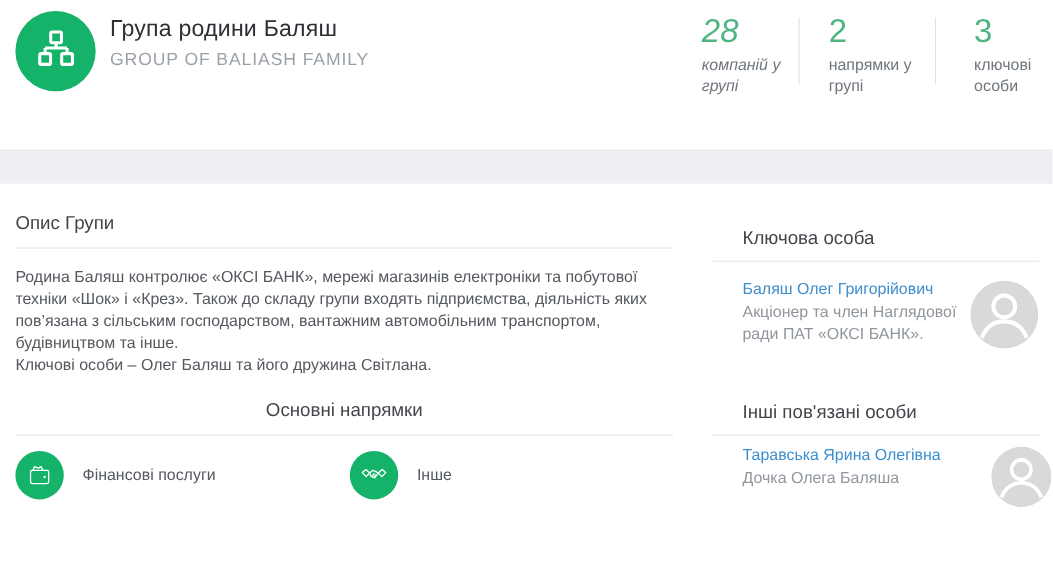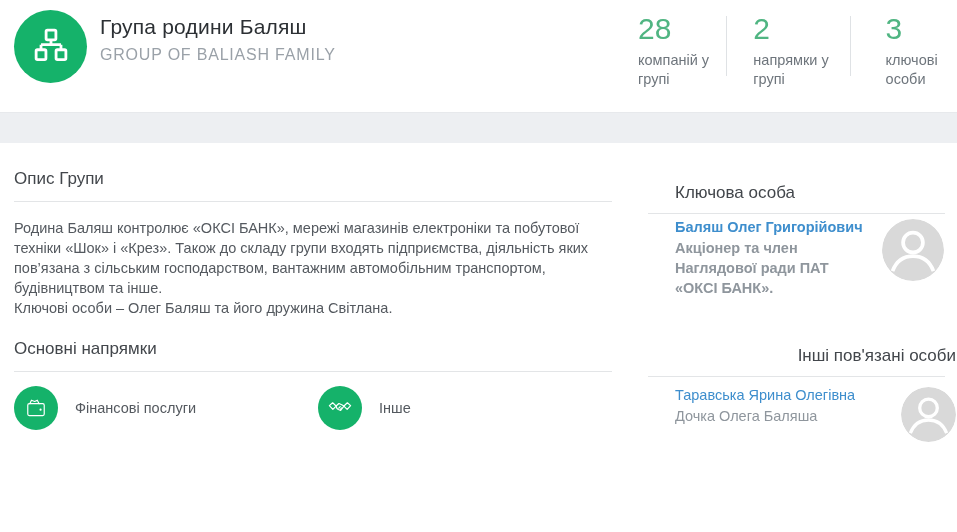--- a/index.html
+++ b/index.html
@@ -3,66 +3,66 @@
 <meta charset="utf-8">
 <style>
   * { box-sizing: border-box; margin: 0; padding: 0; }
   html, body {
     width: 957px; height: 532px;
     background: #fff;
     font-family: "Liberation Sans", "DejaVu Sans", sans-serif;
     overflow: hidden;
     position: relative;
   }
-  .header { position: relative; height: 112px; background: #fff; }
+  .header { position: relative; height: 136px; background: #fff; }
   .logo {
     position: absolute; left: 14px; top: 10px;
     width: 73px; height: 73px; border-radius: 50%;
     background: #15b26a;
     display: flex; align-items: center; justify-content: center;
   }
   .titles { position: absolute; left: 100px; top: 15px; }
   .page-title { font-size: 21px; font-weight: 500; color: #2c3034; letter-spacing: .2px; }
   .page-subtitle { margin-top: 7px; font-size: 16px; color: #9aa1a8; letter-spacing: .8px; text-align: center; }
   .stats { position: absolute; left: 638px; top: 12px; display: flex; }
   .stat-value { font-size: 30px; font-weight: 300; color: #50b582; line-height: 34px; }
   .stat-label { margin-top: 5px; font-size: 14.5px; color: #6e757c; line-height: 19px; }
-  .stat-1 { width: 89px; }
+  .stat-1 { width: 89px; font-style: italic; }
   .stat-1 .stat-label { max-width: 72px; }
   .stat-2 { width: 123px; padding-left: 26px; }
   .stat-2 .stat-label { max-width: 92px; }
   .stat-3 { padding-left: 35px; }
   .stat-3 .stat-label { max-width: 72px; }
   .vdiv { width: 1px; height: 60px; background: #dfe2e5; margin-top: 4px; }
   .grayband { height: 31px; background: #edeff2; border-top: 1px solid #e7e9ec; }
 
   .content { position: relative; }
   .left-col { position: absolute; left: 14px; top: 0; width: 598px; }
   .right-col { position: absolute; left: 648px; top: 0; width: 308px; }
 
   h2.section-heading { font-size: 17px; font-weight: 400; color: #42464b; line-height: 20px; }
   hr.divider { border: none; border-top: 1px solid #e3e5e7; }
 
   .left-col .section-heading { margin-top: 26px; }
   .left-col hr.divider { margin-top: 12px; width: 598px; }
   .group-description { margin-top: 16px; font-size: 14.5px; line-height: 20px; color: #54595f; }
-  .left-col .second-heading { margin-top: 21px; }
+  .left-col .second-heading { margin-top: 21px; text-align: center; }
   .directions-row { margin-top: 14px; display: grid; grid-template-columns: 304px 1fr; }
   .direction { display: flex; align-items: center; gap: 17px; cursor: pointer; }
   .dir-circle {
     width: 44px; height: 44px; border-radius: 50%; background: #15b26a;
     display: flex; align-items: center; justify-content: center; flex: none;
   }
   .direction-label { font-size: 14.5px; color: #54595f; }
 
   .right-col .section-heading { margin-left: 27px; margin-top: 40px; }
   .right-col hr.divider { margin-top: 10px; width: 297px; }
-  .right-col .second-heading { margin-top: 48px; text-align: right; }
+  .right-col .second-heading { margin-top: 48px; }
   .person-row { display: flex; margin-left: 27px; align-items: flex-start; }
-  .person-row.key { margin-top: 3px; font-weight: bold; }
+  .person-row.key { margin-top: 15px; }
   .person-row.first { margin-top: 16px; }
   .person-row.next { margin-top: 8px; }
   .person-text { flex: 1 1 auto; min-width: 0; padding-right: 10px; }
   .person-name {
     font-size: 14.5px; line-height: 20px; color: #3e8ecd;
     text-decoration: none; display: inline-block; cursor: pointer;
   }
   .person-desc { font-size: 14.5px; line-height: 20px; color: #8f969d; margin-top: 1px; }
   .avatar { flex: none; border-radius: 50%; overflow: hidden; }
   .avatar.large { width: 62px; height: 62px; margin-right: 12px; margin-top: 2px; }

